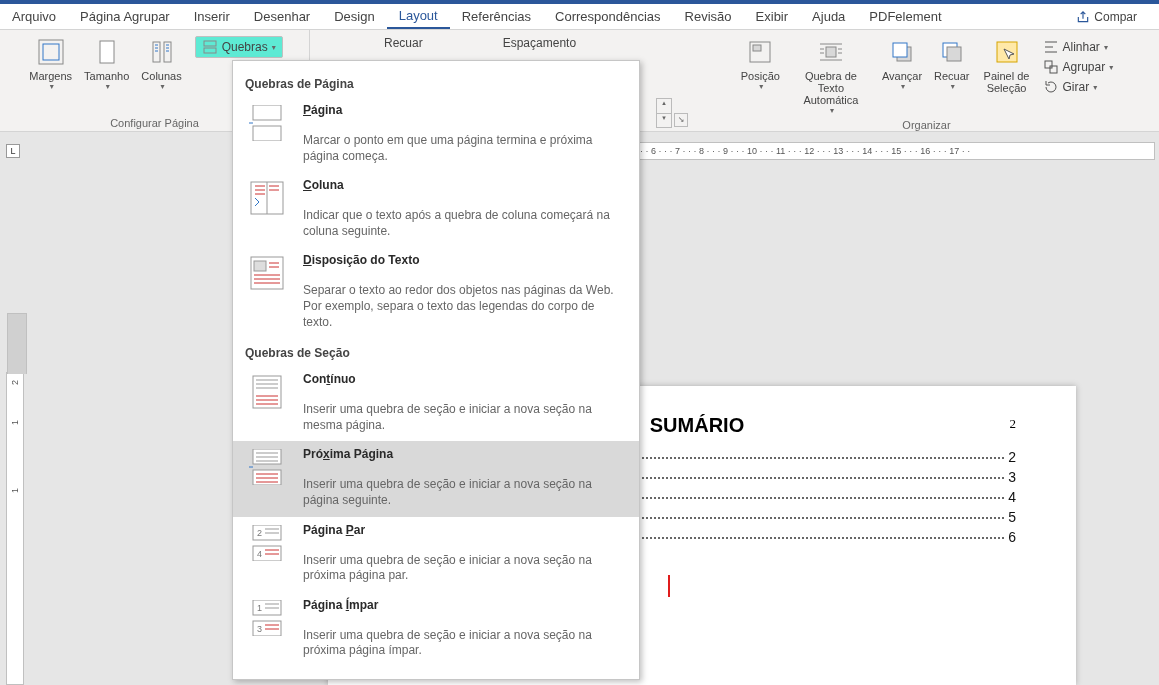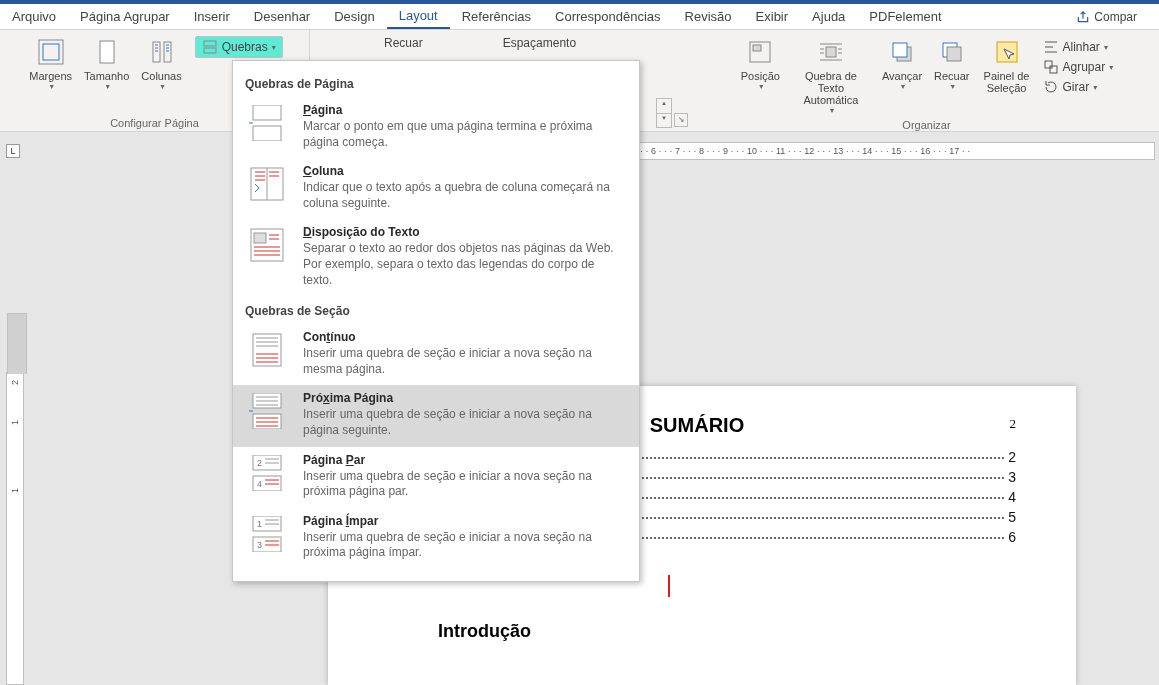--- a/index.html
+++ b/index.html
@@ -38,21 +38,21 @@
 
 
 .dropdown { position: absolute; top: 60px; left: 232px; width: 408px; background: #fff; border: 1px solid #c6c6c6; box-shadow: 2px 2px 6px rgba(0,0,0,.25); z-index: 100; padding: 8px 0 12px; }
 .dd-header { font-size: 12px; font-weight: 600; color: #444; padding: 8px 12px 6px; }
 .dd-item { display: flex; padding: 6px 12px 8px; gap: 14px; cursor: default; }
 .dd-item.hl { background: #d9d9d9; }
 .dd-item .thumb { width: 44px; height: 36px; flex-shrink: 0; display:flex; flex-direction:column; justify-content:space-between; margin-top:2px;}
 .dd-item .txt { flex:1; }
 .dd-item .ttl { font-size: 12px; font-weight: 700; color: #2a2a2a; }
 .dd-item .ttl u { text-decoration: underline; }
-.dd-item .desc { font-size: 12px; color: #666; line-height: 1.3; margin-top: 2px; }
+.dd-item .desc { font-size: 12px; color: #666; line-height: 1.3; margin-top: 16px; }
 .hl-border { position: absolute; border: 3px solid #e01c1c; pointer-events: none; }
 
 
 .doc-wrap { position: absolute; top: 132px; left: 0; right: 0; bottom: 0; background: #e6e6e6; }
 .ruler-h { position:absolute; top:10px; right:4px; height:18px; background:#fff; border:1px solid #c0c0c0; font-size:9px; color:#555; display:flex; align-items:center; padding-left:4px; width:520px; overflow:hidden;}
 .ruler-v { position:absolute; top:240px; left:6px; width:18px; background:#fff; border:1px solid #c0c0c0; bottom:0;}
 .ruler-v::before{content:""; position:absolute; top:-60px; left:0; width:18px; height:60px; background:#d0d0d0; border:1px solid #c0c0c0; border-bottom:none;}
 .rv-tick{position:absolute;left:3px;font-size:9px;color:#555;transform:rotate(-90deg);transform-origin:left top;}
 .L-corner{position:absolute;top:12px;left:6px;width:14px;height:14px;border:1px solid #999;font-size:9px;line-height:12px;text-align:center;color:#333;background:#fff;}
 .page { position: absolute; top: 254px; left: 328px; width: 748px; bottom: 0; background: #fff; box-shadow: 0 0 6px rgba(0,0,0,.25); padding: 28px 60px 0 110px;}

